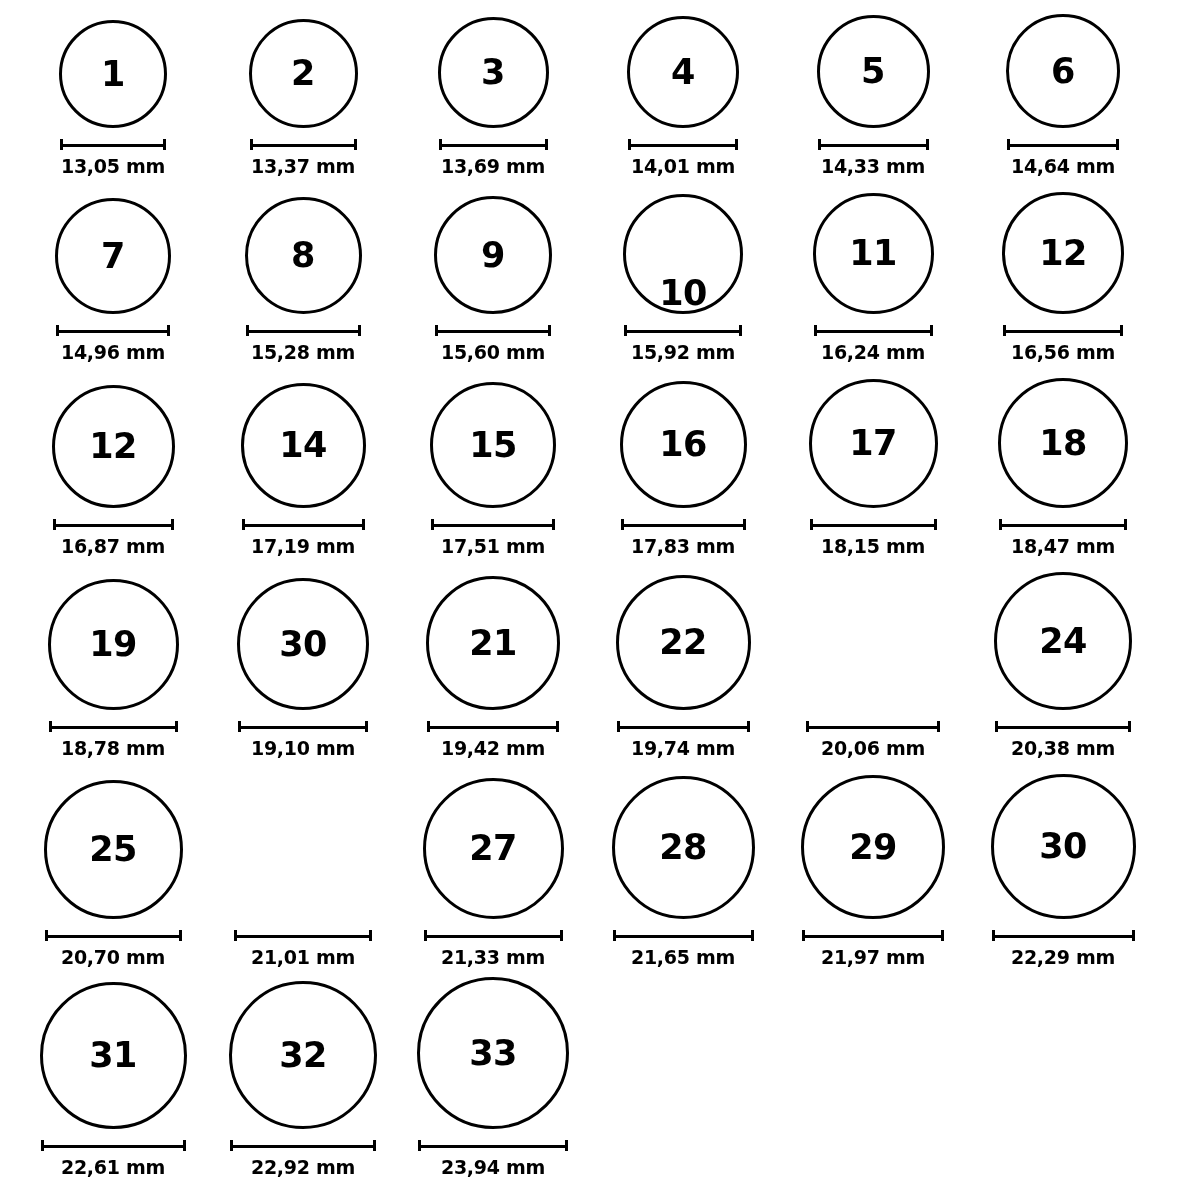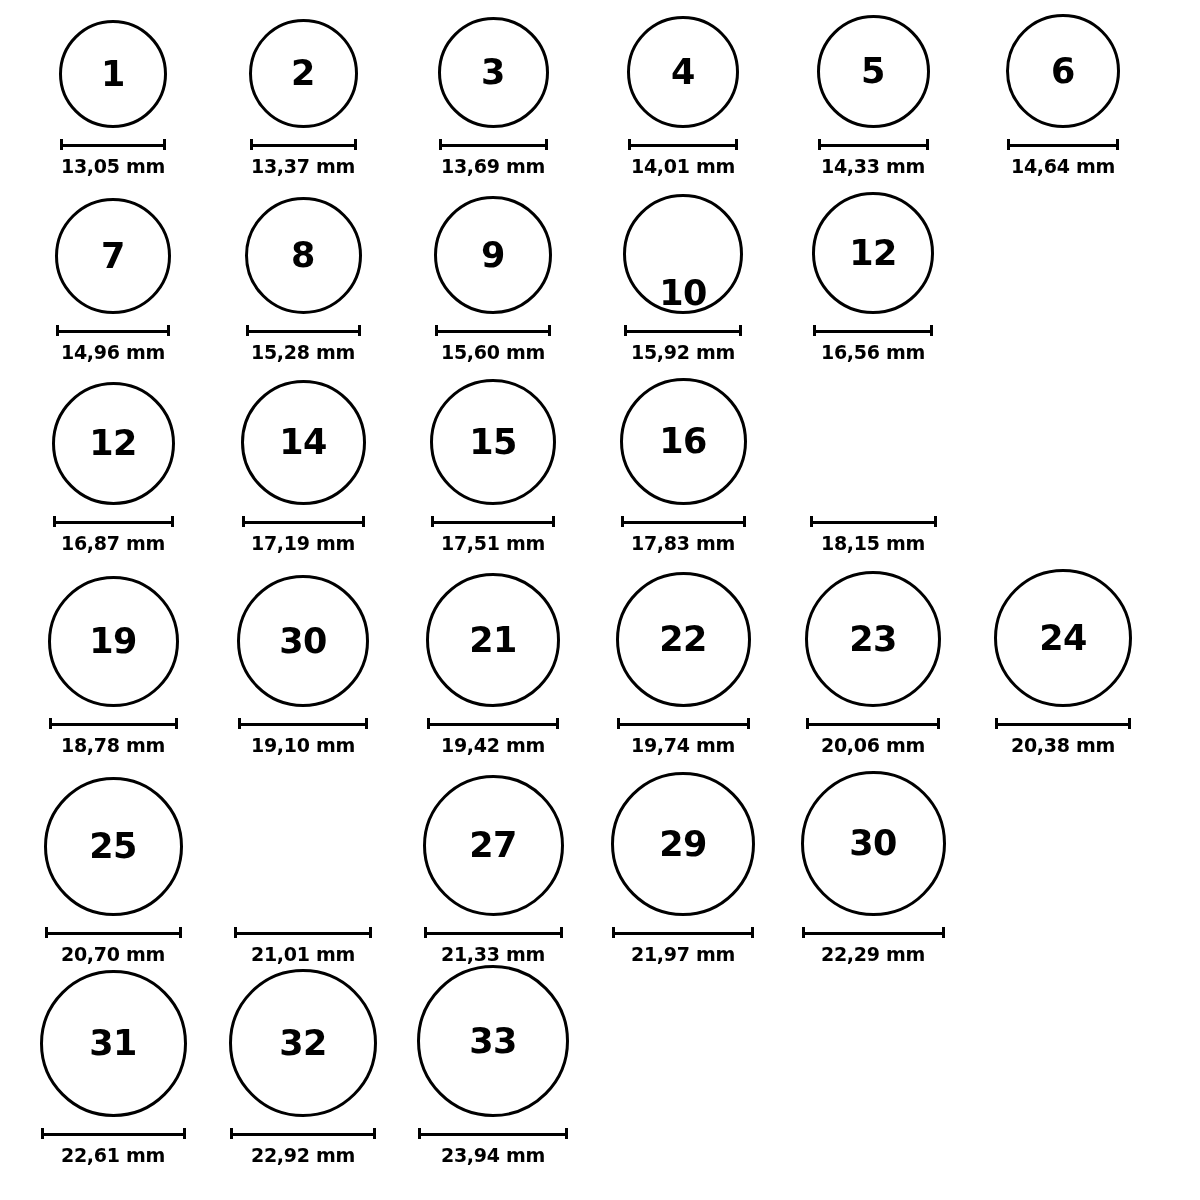--- a/index.html
+++ b/index.html
@@ -248,20 +248,33 @@
         </div>
         <div class="measure">
           <div class="bar" style="width: 118px;">
             <span class="endcap"></span>
           </div>
           <div class="mm">15,92 mm</div>
         </div>
       </div>
       <div class="cell">
         <div class="circle-wrap">
+          <div class="circle" style="width: 121px; height: 121px;">
+            <span class="num">11</span>
+          </div>
+        </div>
+        <div class="measure">
+          <div class="bar" style="width: 119px;">
+            <span class="endcap"></span>
+          </div>
+          <div class="mm">16,24 mm</div>
+        </div>
+      </div>
+      <div class="cell">
+        <div class="circle-wrap">
           <div class="circle" style="width: 122px; height: 122px;">
             <span class="num">12</span>
           </div>
         </div>
         <div class="measure">
           <div class="bar" style="width: 120px;">
             <span class="endcap"></span>
           </div>
           <div class="mm">16,56 mm</div>
         </div>
@@ -314,25 +327,43 @@
           </div>
         </div>
         <div class="measure">
           <div class="bar" style="width: 125px;">
             <span class="endcap"></span>
           </div>
           <div class="mm">17,83 mm</div>
         </div>
       </div>
       <div class="cell">
+        <div class="circle-wrap">
+          <div class="circle" style="width: 129px; height: 129px;">
+            <span class="num">17</span>
+          </div>
+        </div>
         <div class="measure">
           <div class="bar" style="width: 127px;">
             <span class="endcap"></span>
           </div>
           <div class="mm">18,15 mm</div>
+        </div>
+      </div>
+      <div class="cell">
+        <div class="circle-wrap">
+          <div class="circle" style="width: 130px; height: 130px;">
+            <span class="num">18</span>
+          </div>
+        </div>
+        <div class="measure">
+          <div class="bar" style="width: 128px;">
+            <span class="endcap"></span>
+          </div>
+          <div class="mm">18,47 mm</div>
         </div>
       </div>
     </div>
     <div class="row" style="margin-bottom: 15px;">
       <div class="cell">
         <div class="circle-wrap">
           <div class="circle" style="width: 131px; height: 131px;">
             <span class="num">19</span>
           </div>
         </div>
@@ -376,25 +407,20 @@
           </div>
         </div>
         <div class="measure">
           <div class="bar" style="width: 133px;">
             <span class="endcap"></span>
           </div>
           <div class="mm">19,74 mm</div>
         </div>
       </div>
       <div class="cell">
-        <div class="circle-wrap">
-          <div class="circle" style="width: 136px; height: 136px;">
-            <span class="num">23</span>
-          </div>
-        </div>
         <div class="measure">
           <div class="bar" style="width: 134px;">
             <span class="endcap"></span>
           </div>
           <div class="mm">20,06 mm</div>
         </div>
       </div>
       <div class="cell">
         <div class="circle-wrap">
           <div class="circle" style="width: 138px; height: 138px;">
@@ -402,21 +428,21 @@
           </div>
         </div>
         <div class="measure">
           <div class="bar" style="width: 136px;">
             <span class="endcap"></span>
           </div>
           <div class="mm">20,38 mm</div>
         </div>
       </div>
     </div>
-    <div class="row" style="margin-bottom: 0;">
+    <div class="row" style="margin-bottom: 9px;">
       <div class="cell">
         <div class="circle-wrap">
           <div class="circle" style="width: 139px; height: 139px;">
             <span class="num">25</span>
           </div>
         </div>
         <div class="measure">
           <div class="bar" style="width: 137px;">
             <span class="endcap"></span>
           </div>
@@ -439,20 +465,33 @@
         </div>
         <div class="measure">
           <div class="bar" style="width: 139px;">
             <span class="endcap"></span>
           </div>
           <div class="mm">21,33 mm</div>
         </div>
       </div>
       <div class="cell">
         <div class="circle-wrap">
+          <div class="circle" style="width: 143px; height: 143px;">
+            <span class="num">28</span>
+          </div>
+        </div>
+        <div class="measure">
+          <div class="bar" style="width: 141px;">
+            <span class="endcap"></span>
+          </div>
+          <div class="mm">21,65 mm</div>
+        </div>
+      </div>
+      <div class="cell">
+        <div class="circle-wrap">
           <div class="circle" style="width: 144px; height: 144px;">
             <span class="num">29</span>
           </div>
         </div>
         <div class="measure">
           <div class="bar" style="width: 142px;">
             <span class="endcap"></span>
           </div>
           <div class="mm">21,97 mm</div>
         </div>

